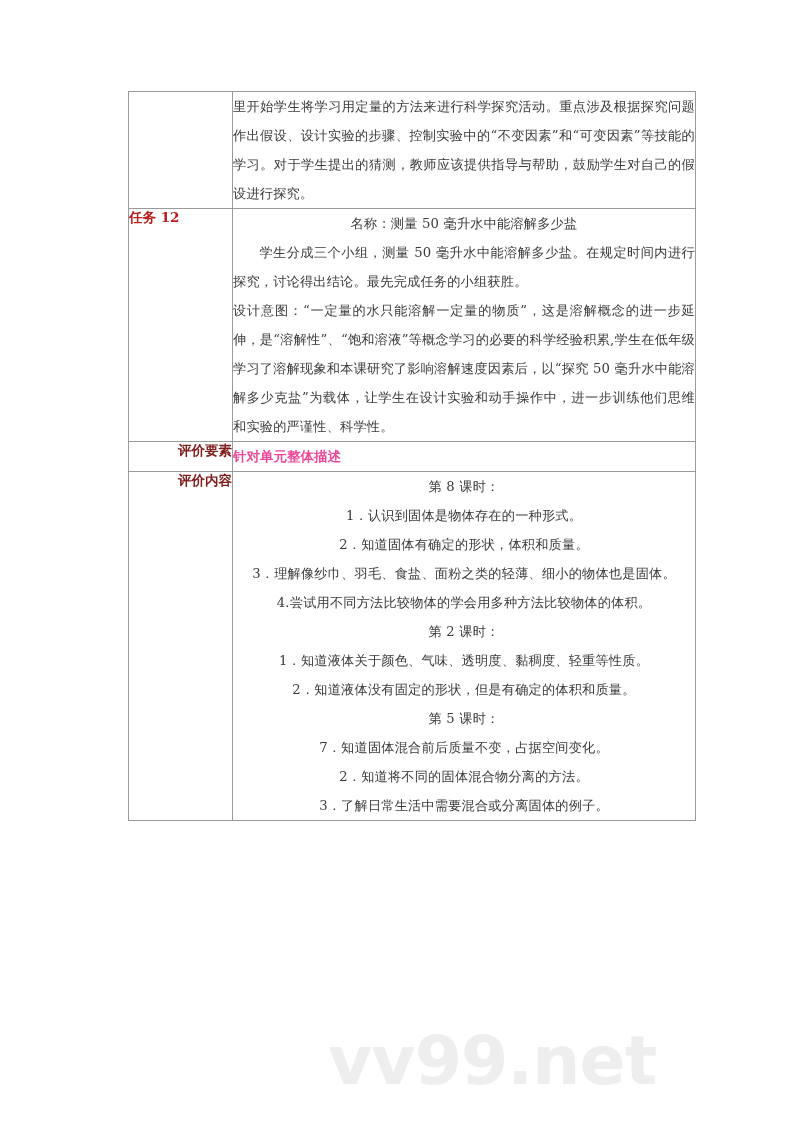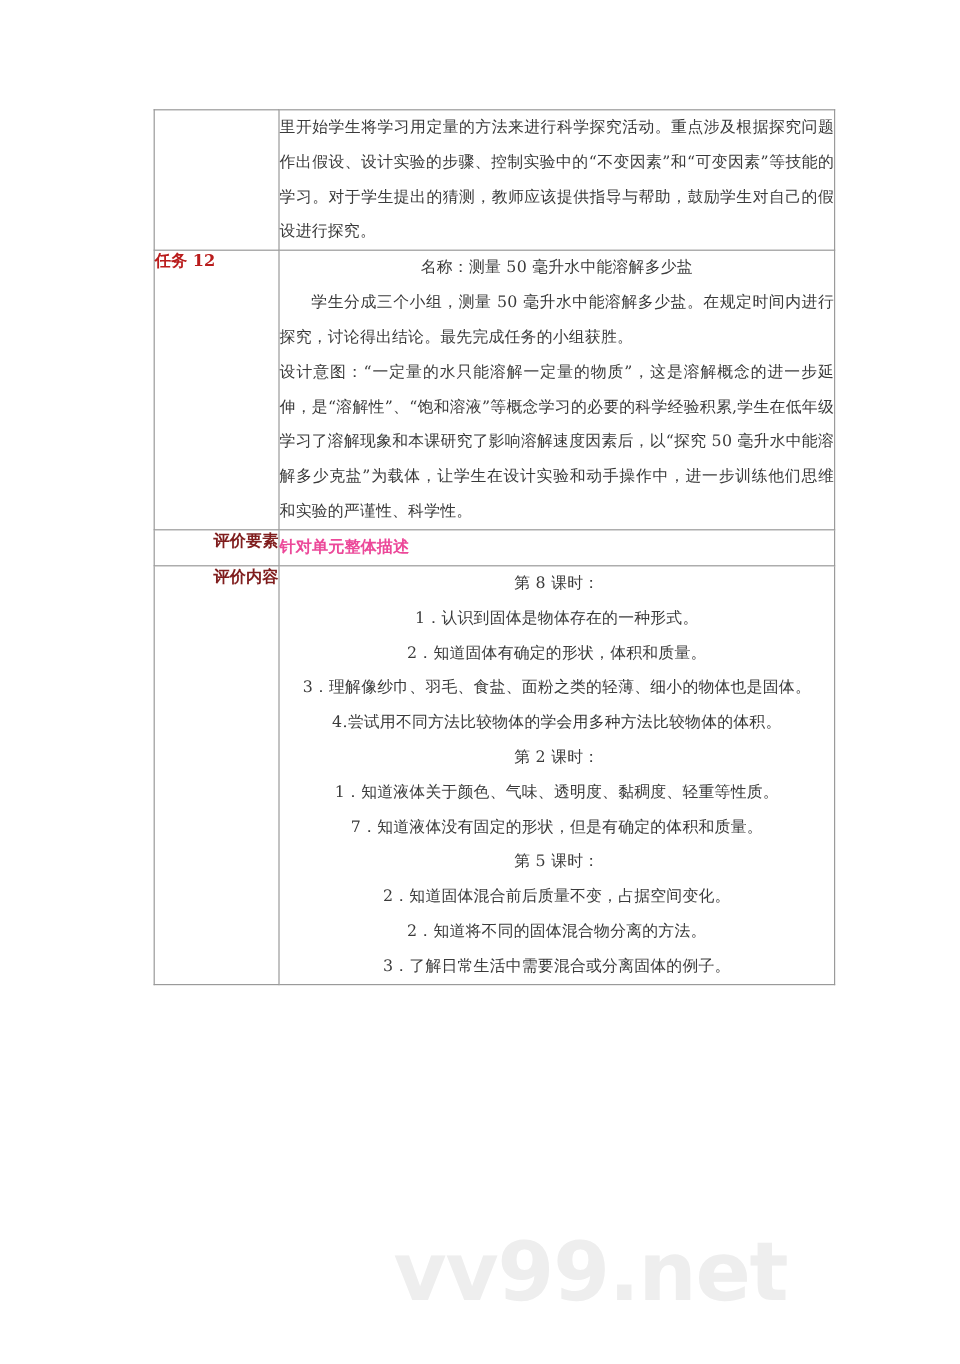--- a/index.html
+++ b/index.html
@@ -162,23 +162,23 @@
       <tr>
         <td class="label-cell-top">评价内容</td>
         <td class="body-cell">
           <p class="plain-line">第 8 课时：</p>
           <p class="plain-line">1．认识到固体是物体存在的一种形式。</p>
           <p class="plain-line">2．知道固体有确定的形状，体积和质量。</p>
           <p class="plain-line">3．理解像纱巾、羽毛、食盐、面粉之类的轻薄、细小的物体也是固体。</p>
           <p class="plain-line">4.尝试用不同方法比较物体的学会用多种方法比较物体的体积。</p>
           <p class="plain-line">第 2 课时：</p>
           <p class="plain-line">1．知道液体关于颜色、气味、透明度、黏稠度、轻重等性质。</p>
-          <p class="plain-line">7．知道液体没有固定的形状，但是有确定的体积和质量。</p>
+          <p class="plain-line">2．知道液体没有固定的形状，但是有确定的体积和质量。</p>
           <p class="plain-line">第 5 课时：</p>
-          <p class="plain-line">2．知道固体混合前后质量不变，占据空间变化。</p>
+          <p class="plain-line">7．知道固体混合前后质量不变，占据空间变化。</p>
           <p class="plain-line">2．知道将不同的固体混合物分离的方法。</p>
           <p class="plain-line">3．了解日常生活中需要混合或分离固体的例子。</p>
         </td>
       </tr>
 
     </tbody>
   </table>
 
   <div class="watermark">vv99.net</div>
 

